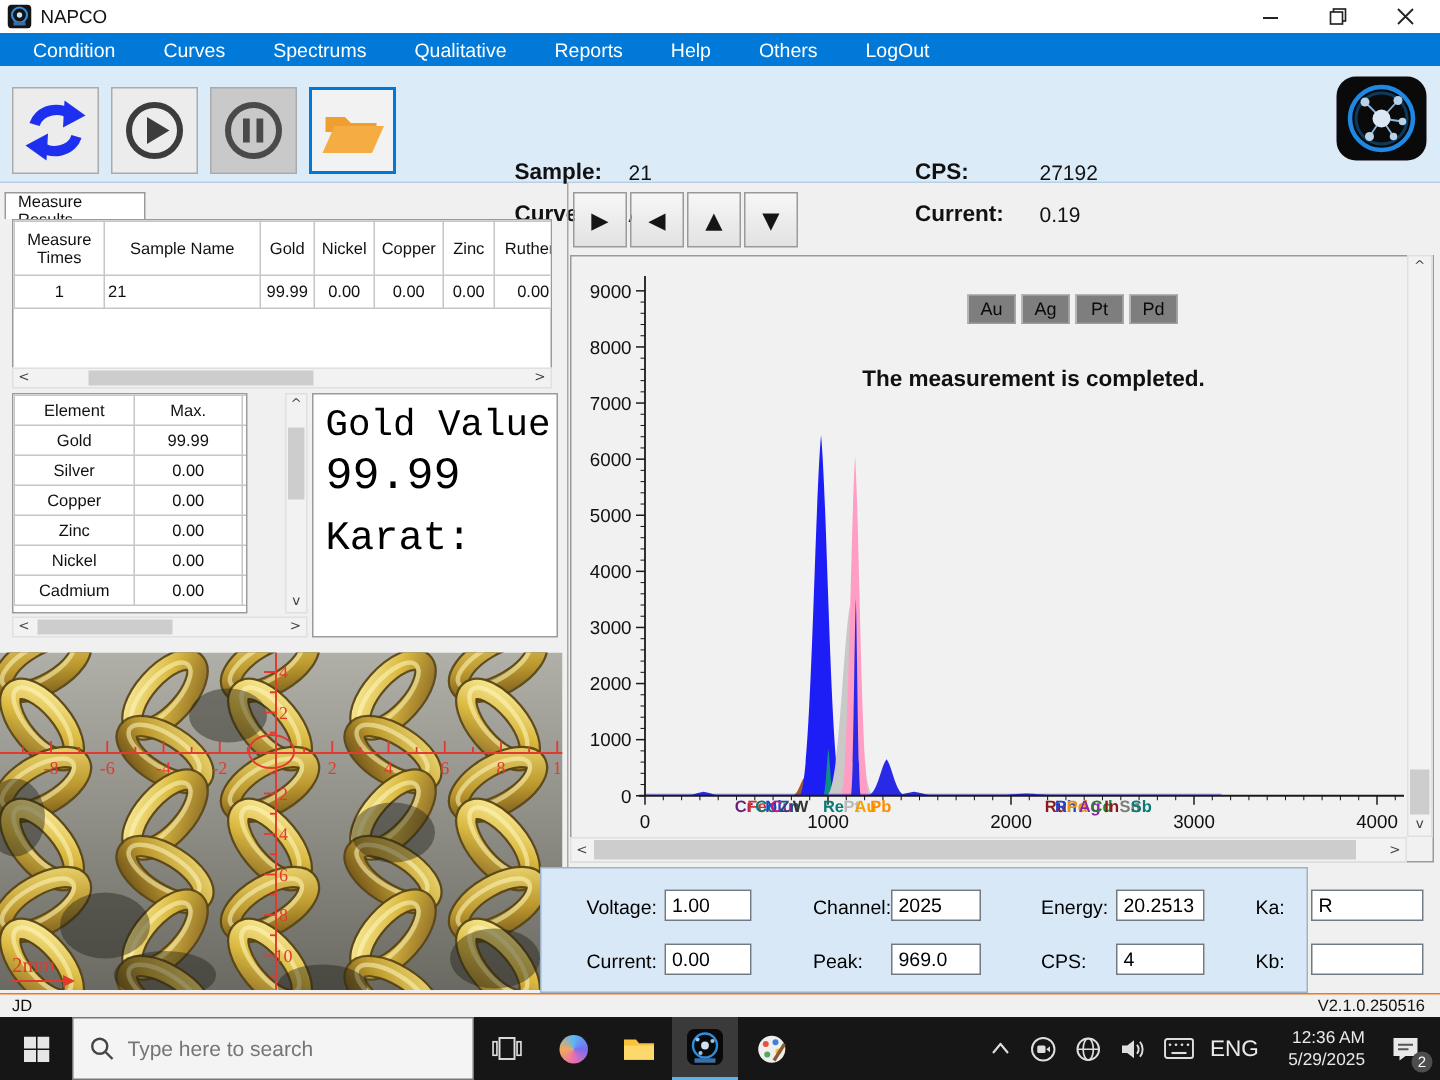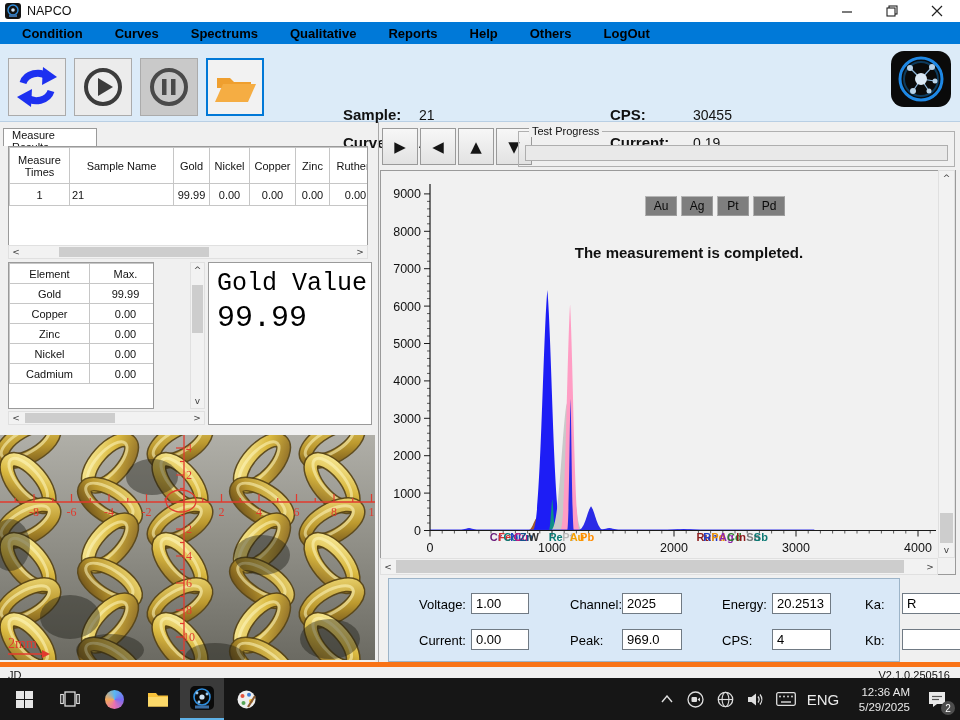--- a/index.html
+++ b/index.html
@@ -5,21 +5,21 @@
   html,body{margin:0;padding:0;background:#444;}
   #app{position:relative;width:960px;height:720px;overflow:hidden;background:#f0f0f0;
        font-family:"Liberation Sans",sans-serif;color:#111;}
   .abs{position:absolute;}
   
   .titlebar{left:0;top:0;width:960px;height:22px;background:#fff;}
   .titlebar .tbtn{width:46px;height:22px;display:flex;align-items:center;justify-content:center;}
   
   .menubar{left:0;top:22px;width:960px;height:22px;background:#0079d8;display:flex;align-items:center;
            padding-left:14px;gap:16px;box-sizing:border-box;}
-  .menubar .mi{color:#000000;font-size:13px;padding:0 8px;cursor:default;font-weight:bold;}
+  .menubar .mi{color:#ffffff;font-size:13px;padding:0 8px;cursor:default;}
   
   .toolbar{left:0;top:44px;width:960px;height:78px;background:#dcebf8;border-bottom:1px solid #b9cfe4;box-sizing:border-box;}
   .toolbtn{position:absolute;top:14px;width:58px;height:58px;background:#ececec;border:1px solid #ababab;
            display:flex;align-items:center;justify-content:center;box-sizing:border-box;}
   .tl{font-size:15px;font-weight:bold;}
   .tv{font-size:14px;}
   
   .tab{background:#fff;border:1px solid #9a9a9a;border-bottom:none;font-size:11px;display:flex;align-items:flex-start;padding:0 8px;box-sizing:border-box;}
   table{border-collapse:collapse;table-layout:fixed;background:#fff;font-size:11px;}
   td,th{border:1px solid #c6c6c6;padding:0 2px;text-align:center;font-weight:normal;overflow:hidden;white-space:nowrap;}
@@ -46,21 +46,21 @@
           border-top-color:#b5b5b5;border-left-color:#b5b5b5;font-size:12px;color:#0a0a0a;
           display:flex;align-items:center;justify-content:center;box-sizing:border-box;}
   
   .flabel{font-size:13px;color:#000;}
   .finput{position:absolute;height:21px;border:1px solid #707a84;background:#fff;font-size:13px;
           font-family:"Liberation Sans",sans-serif;padding:0 4px;box-sizing:border-box;}
   
   .taskbar{left:0;top:678px;width:960px;height:42px;background:#161616;display:flex;align-items:center;}
   .tbicon{width:44px;height:42px;display:flex;align-items:center;justify-content:center;}
   .traytxt{color:#eaeaea;font-size:12px;}
-  .statusbar{left:0;top:662px;width:960px;height:16px;background:#f0f0f0;border-top:5px solid #f97316;
+  .statusbar{left:0;top:662px;width:960px;height:16px;background:#f0f0f0;border-top:1px solid #f97316;
              font-size:11px;box-sizing:border-box;}
 </style>
 </head>
 <body>
 
 <div id="app">
 
   <div class="abs titlebar">
     <svg class="abs" style="left:5px;top:3px" width="16" height="16">
       <rect x="0" y="0" width="16" height="16" rx="3" fill="#141414"></rect>
@@ -124,21 +124,21 @@
       <svg width="44" height="38" viewBox="0 0 44 38">
         <path d="M4 10 h13 l4 4 h17 v6 h-34 z" fill="#ef9f2f"></path>
         <path d="M2 34 L10 16 h33 L35 34 z" fill="#f5ad43"></path>
       </svg>
     </div>
     <span class="abs tl" style="left:343px;top:62px">Sample:</span>
     <span class="abs tv" style="left:419px;top:63px">21</span>
     <span class="abs tl" style="left:343px;top:90px">Curve:</span>
     <span class="abs tv" style="left:419px;top:91px">Au</span>
     <span class="abs tl" style="left:610px;top:62px">CPS:</span>
-    <span class="abs tv" style="left:693px;top:63px">30455</span>
+    <span class="abs tv" style="left:693px;top:63px">27192</span>
     <span class="abs tl" style="left:610px;top:90px">Current:</span>
     <span class="abs tv" style="left:693px;top:91px">0.19</span>
     <svg class="abs" style="left:890px;top:6px" width="62" height="60" viewBox="0 0 62 60">
       <rect x="1" y="1" width="60" height="56" rx="13" fill="#0a0a0a"></rect>
       <circle cx="31" cy="29" r="21" fill="none" stroke="#1e88e5" stroke-width="3"></circle>
       <circle cx="31" cy="29" r="17" fill="none" stroke="#0d3a5c" stroke-width="2"></circle>
       <line x1="31" y1="29" x2="20" y2="18" stroke="#8fb8dc" stroke-width="1.2"></line>
       <line x1="31" y1="29" x2="42" y2="17" stroke="#8fb8dc" stroke-width="1.2"></line>
       <line x1="31" y1="29" x2="45" y2="31" stroke="#8fb8dc" stroke-width="1.2"></line>
       <line x1="31" y1="29" x2="23" y2="41" stroke="#8fb8dc" stroke-width="1.2"></line>
@@ -189,37 +189,42 @@
     </tbody>
       </table>
   </div>
 
   <div class="abs sb" style="left:8px;top:245px;width:360px;height:14px">
     <span class="sbtn">&lt;</span>
     <div class="thumb" style="margin-left:36px;width:150px;height:10px"></div>
     <span class="sbtn" style="margin-left:auto">&gt;</span>
   </div>
 
-  <div class="abs box" style="left:8px;top:262px;width:146px;height:147px;overflow:hidden">
+  <div class="abs box" style="left:8px;top:262px;width:157px;height:147px;overflow:hidden">
     <table style="width:212px">
       <colgroup>
           <col style="width:80px">
           <col style="width:72px">
           <col style="width:60px">
         </colgroup>
       <tbody>
           <tr style="height:20px">
         <th>Element</th>
         <th>Max.</th>
         <th>M</th>
       </tr>
       <tr style="height:20px">
             <td>Gold</td>
             <td>99.99</td>
             <td style="text-align:left">99</td>
+          </tr>
+      <tr style="height:20px">
+            <td>Silver</td>
+            <td>0.00</td>
+            <td style="text-align:left">0</td>
           </tr>
       <tr style="height:20px">
             <td>Copper</td>
             <td>0.00</td>
             <td style="text-align:left">0</td>
           </tr>
       <tr style="height:20px">
             <td>Zinc</td>
             <td>0.00</td>
             <td style="text-align:left">0</td>
@@ -244,20 +249,21 @@
   </div>
   <div class="abs sb" style="left:8px;top:411px;width:197px;height:14px">
     <span class="sbtn">&lt;</span>
     <div class="thumb" style="margin-left:2px;width:90px;height:10px"></div>
     <span class="sbtn" style="margin-left:auto">&gt;</span>
   </div>
 
   <div class="abs box goldp" style="left:208px;top:262px;width:164px;height:163px">
     <div class="abs" style="left:8px;top:6px;font-size:25px">Gold Value</div>
     <div class="abs" style="left:8px;top:38px;font-size:30px">99.99</div>
+    <div class="abs" style="left:8px;top:82px;font-size:27px">Karat:</div>
   </div>
 
   <svg class="abs" id="camera-svg" style="left:0;top:435px" width="375" height="225" viewBox="0 0 375 225">
     <defs>
       <linearGradient id="camBg" x1="0" y1="0" x2="0" y2="1">
         <stop offset="0" stop-color="#b0afa8"></stop>
           <stop offset="0.5" stop-color="#8f8e86"></stop>
           <stop offset="1" stop-color="#6b6a62"></stop>
       </linearGradient>
       <linearGradient id="goldA" x1="0" y1="0" x2="1" y2="1">
@@ -442,24 +448,20 @@
   <div class="navb" style="left:420px">
       <span>◀</span>
     </div>
   <div class="navb" style="left:458px">
       <span>▲</span>
     </div>
   <div class="navb" style="left:496px">
       <span>▼</span>
     </div>
 
-  <div class="abs groupbox" style="left:518px;top:131px;width:437px;height:36px">
-    <span class="grouplabel">Test Progress</span>
-    <div class="progress abs" style="left:6px;top:13px;width:423px;height:16px"></div>
-  </div>
 
   <div class="abs" style="left:380px;top:170px;width:576px;height:405px;background:#f1f1f1;border:1px solid #9a9a9a;box-sizing:border-box"></div>
   <svg class="abs" id="spectrum-svg" style="left:380px;top:170px" width="558" height="388" viewBox="0 0 558 388">
       <path d="M 74.39999999999999 360.5 C 82.452 360.5 84.648 358.4056 89.03999999999999 357.882 C 93.43199999999999 358.4056 95.62799999999999 360.5 103.67999999999999 360.5 Z" fill="#2a2ae6"></path>
       <path d="M 147.6 360.5 C 152.297 360.5 153.57799999999997 350.9256 156.14 348.532 C 158.702 350.9256 159.98299999999998 360.5 164.67999999999998 360.5 Z" fill="#a05a2c"></path>
       <path d="M 152.724 360.5 C 160.776 360.5 162.972 168.11439999999996 167.364 120.01799999999997 C 171.756 168.11439999999996 173.952 360.5 182.00400000000002 360.5 Z" fill="#1d1df5"></path>
       <path d="M 168.584 360.5 C 170.597 360.5 171.146 335.3672 172.244 329.084 C 173.342 335.3672 173.891 360.5 175.904 360.5 Z" fill="#0d8f86"></path>
       <path d="M 170.77999999999997 360.5 C 179.503 360.5 181.88199999999998 258.772 186.64 233.33999999999997 C 191.398 258.772 193.777 360.5 202.5 360.5 Z" fill="#c9c9c9"></path>
       <path d="M 180.296 360.5 C 185.664 360.5 187.128 179.48399999999998 190.05599999999998 134.23 C 192.98399999999998 179.48399999999998 194.44799999999998 360.5 199.81599999999997 360.5 Z" fill="#ff9dc4"></path>
       <path d="M 187.128 360.5 C 189.00679999999997 360.5 189.51919999999998 255.1816 190.54399999999998 228.852 C 191.56879999999998 255.1816 192.0812 360.5 193.95999999999998 360.5 Z" fill="#2a2ae6"></path>
@@ -604,21 +606,21 @@
     <span class="sbtn">^</span>
     <div class="thumb" style="margin-top:auto;width:13px;height:30px"></div>
     <span class="sbtn">v</span>
   </div>
   <div class="abs sb" style="left:380px;top:558px;width:558px;height:17px">
     <span class="sbtn">&lt;</span>
     <div class="thumb" style="margin-left:1px;width:508px;height:13px"></div>
     <span class="sbtn" style="margin-left:auto">&gt;</span>
   </div>
 
-  <div class="abs" style="left:388px;top:578px;width:512px;height:84px;background:#d9e8f7;border:1px solid #9db4c8;box-sizing:border-box">
+  <div class="abs" style="left:360px;top:578px;width:512px;height:84px;background:#d9e8f7;border:1px solid #9db4c8;box-sizing:border-box">
     <span class="abs flabel" style="left:30px;top:18px">Voltage:</span>
     <span class="abs flabel" style="left:181px;top:18px">Channel:</span>
     <span class="abs flabel" style="left:333px;top:18px">Energy:</span>
     <span class="abs flabel" style="left:476px;top:18px">Ka:</span>
     <span class="abs flabel" style="left:30px;top:54px">Current:</span>
     <span class="abs flabel" style="left:181px;top:54px">Peak:</span>
     <span class="abs flabel" style="left:333px;top:54px">CPS:</span>
     <span class="abs flabel" style="left:476px;top:54px">Kb:</span>
     <input class="finput" style="left: 82px; top: 14px; width: 58px;" value="1.00">
     <input class="finput" style="left: 233px; top: 14px; width: 60px;" value="2025">
@@ -637,20 +639,27 @@
 
   <div class="abs taskbar">
     <div class="tbicon" style="width:48px">
       <svg width="17" height="17">
         <rect x="0" y="0" width="8" height="8" fill="#e6e6e6"></rect>
           <rect x="9" y="0" width="8" height="8" fill="#e6e6e6"></rect>
         <rect x="0" y="9" width="8" height="8" fill="#e6e6e6"></rect>
           <rect x="9" y="9" width="8" height="8" fill="#e6e6e6"></rect>
       </svg>
     </div>
+    <div style="position:relative;width:268px;height:42px">
+      <svg class="abs" style="left:12px;top:13px;z-index:2" width="16" height="16">
+        <circle cx="6.5" cy="6.5" r="5" fill="none" stroke="#444" stroke-width="1.6"></circle>
+        <line x1="10.5" y1="10.5" x2="15" y2="15" stroke="#444" stroke-width="1.6"></line>
+      </svg>
+      <input class="abs" style="left: 0px; top: 0px; width: 268px; height: 42px; border: 1px solid rgb(119, 119, 119); box-sizing: border-box; background: rgb(244, 244, 244); padding-left: 36px; font-size: 14px; color: rgb(51, 51, 51); font-family: &quot;Liberation Sans&quot;, sans-serif;" placeholder="Type here to search">
+    </div>
     <div class="tbicon">
       <svg width="20" height="16">
         <rect x="5" y="1" width="10" height="14" fill="none" stroke="#dedede" stroke-width="1.3"></rect>
         <rect x="0.7" y="3.5" width="2.6" height="9" fill="none" stroke="#dedede" stroke-width="1.1"></rect>
         <rect x="16.7" y="3.5" width="2.6" height="9" fill="none" stroke="#dedede" stroke-width="1.1"></rect>
       </svg>
     </div>
     <div class="tbicon">
       <div style="width:19px;height:19px;border-radius:50%;background:conic-gradient(#58b7f2,#7a6cf0,#e86fb0,#f2a85c,#58b7f2)"></div>
     </div>

